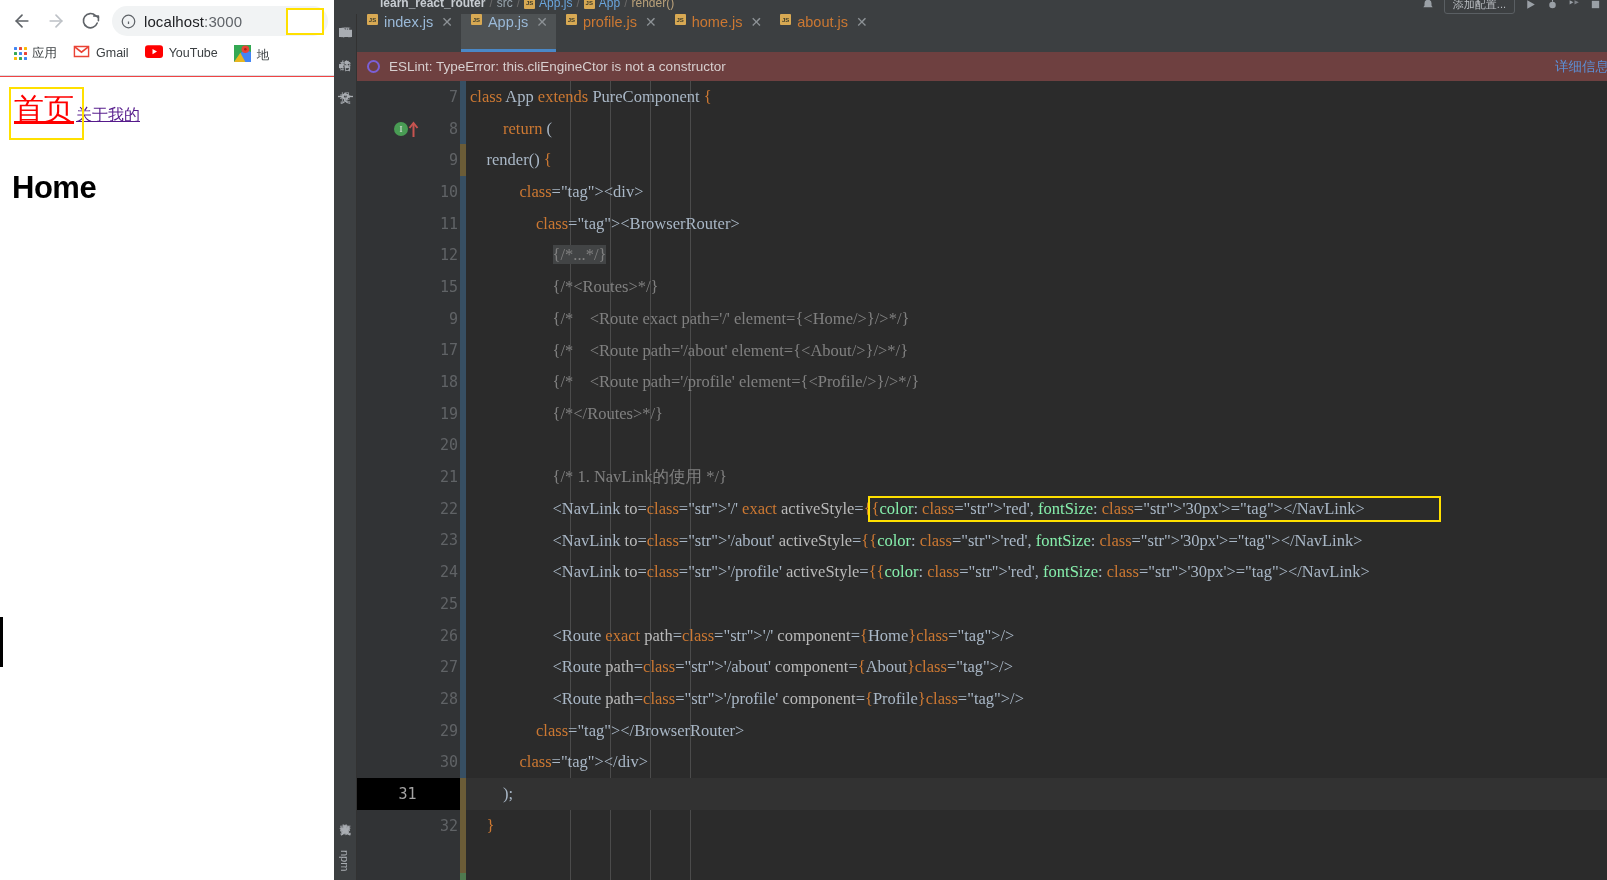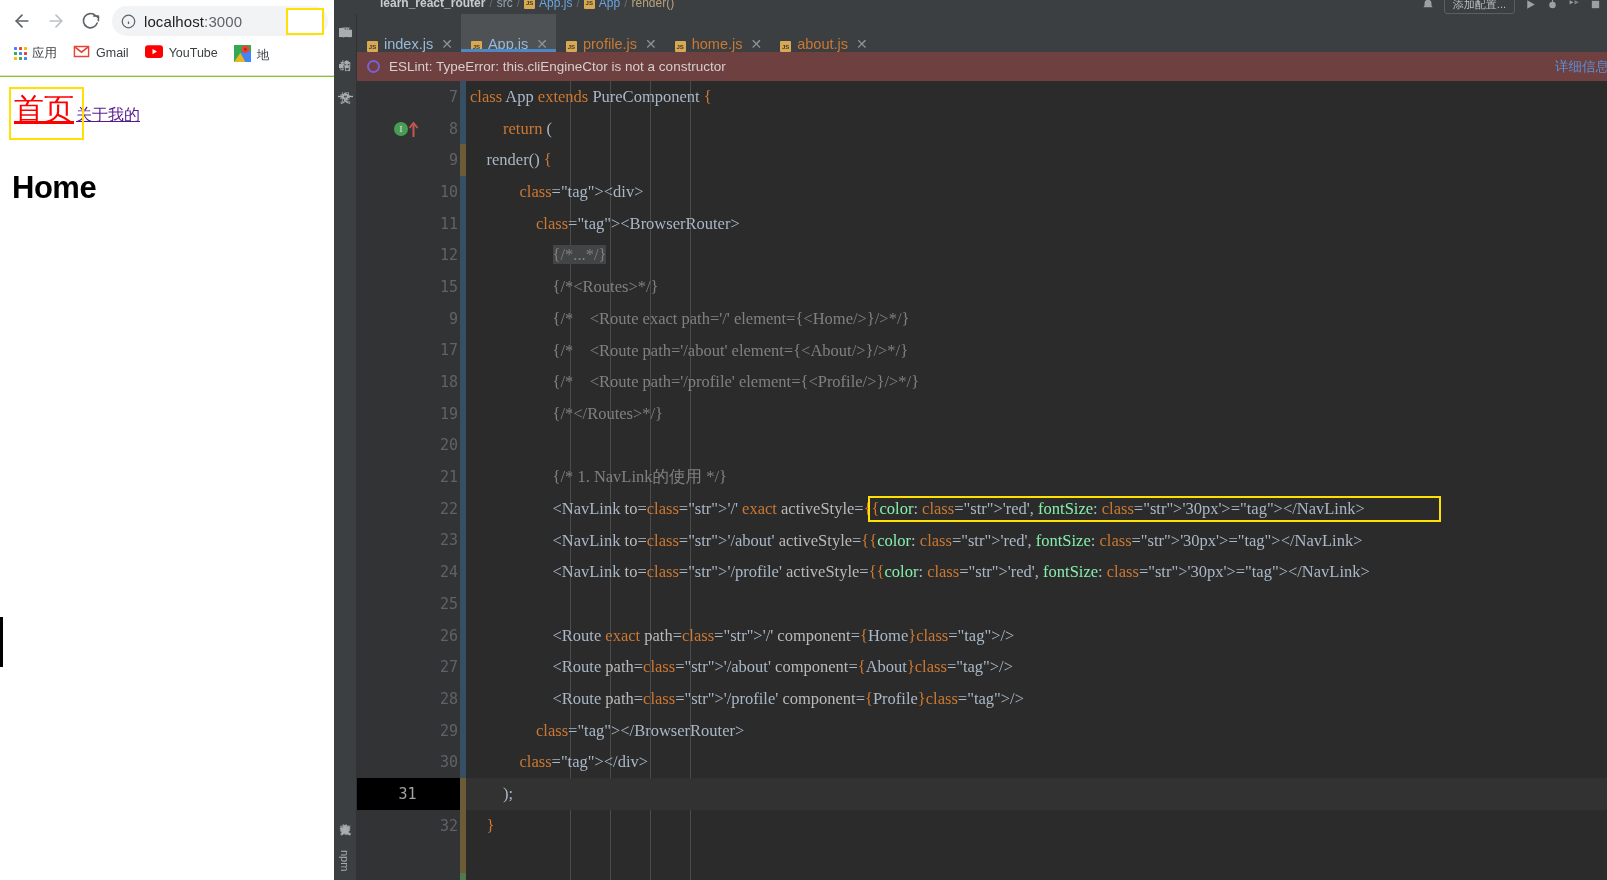--- a/index.html
+++ b/index.html
@@ -6,21 +6,21 @@
   html,body { width:1607px; height:880px; overflow:hidden; }
   body {
     font-family:"Liberation Sans", sans-serif;
     background:#ffffff;
     position:relative;
   }
 
   
   #browser {
     position:absolute; left:0; top:0; width:334px; height:880px;
-    background:#84cc16; overflow:hidden;
+    background:#ef4444; overflow:hidden;
   }
   #browser-toolbar {
     height:42px; display:flex; align-items:center; padding:0 6px; gap:2px;
     background:#ffffff;
   }
   .nav-btn {
     width:32px; height:32px; display:flex; align-items:center; justify-content:center;
     border-radius:50%; color:#5f6368; flex:0 0 auto;
   }
   .nav-btn svg { display:block; }
@@ -130,21 +130,21 @@
   }
   .vtool-ico { margin:3px 0 8px 0; color:#9aa0a6; display:flex; }
   #toolstrip .spacer { flex:1 1 auto; }
 
   
   #tabbar {
     position:absolute; left:23px; top:14px; right:0; height:38px;
     background:#3c3f41; display:flex; align-items:stretch;
   }
   .tab {
-    display:flex; align-items:flex-end; gap:6px; padding:0 8px 0 10px;
+    display:flex; align-items:flex-start; gap:6px; padding:0 8px 0 10px;
     font-size:14.5px; font-family:"Liberation Sans", sans-serif;
     position:relative; color:#b9c0c6; white-space:nowrap;
   }
   .tab .tabname.blue { color:#9ab9d8; }
   .tab .tabname.orange { color:#cc7832; }
   .tab .close { color:#8d9296; font-size:14px; margin-left:2px; }
   .tab.active { background:#4e5254; }
   .tab.active::after {
     content:""; position:absolute; left:0; right:0; bottom:0; height:3px;
     background:#4a88c7;

